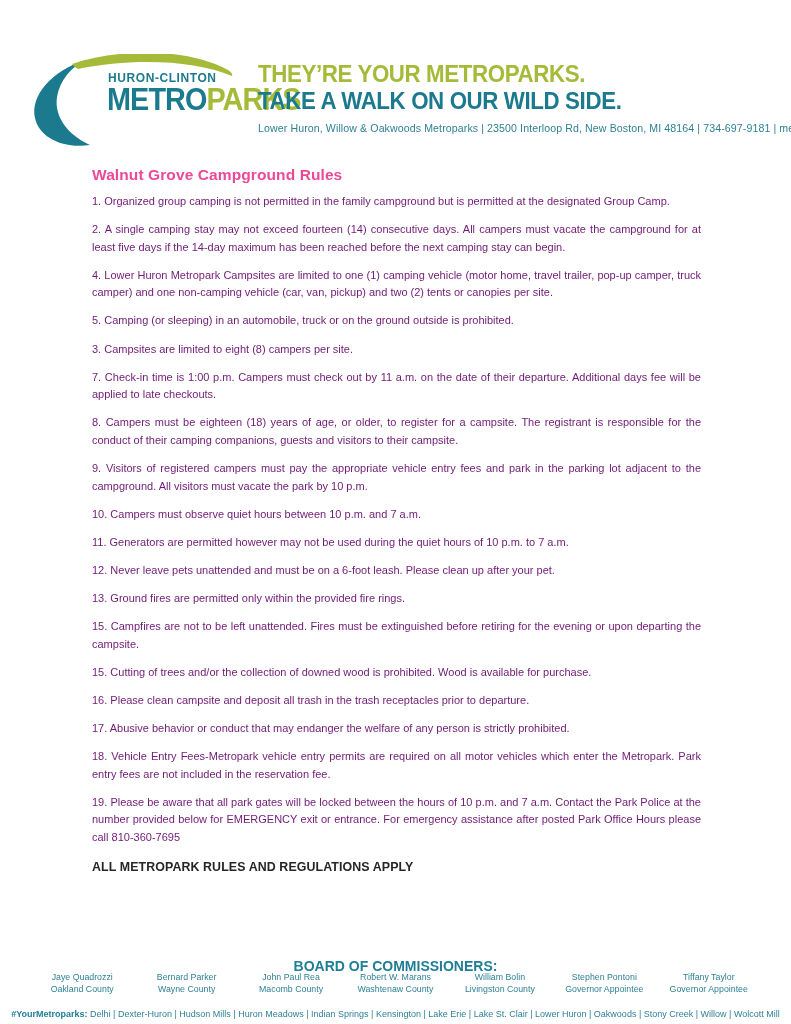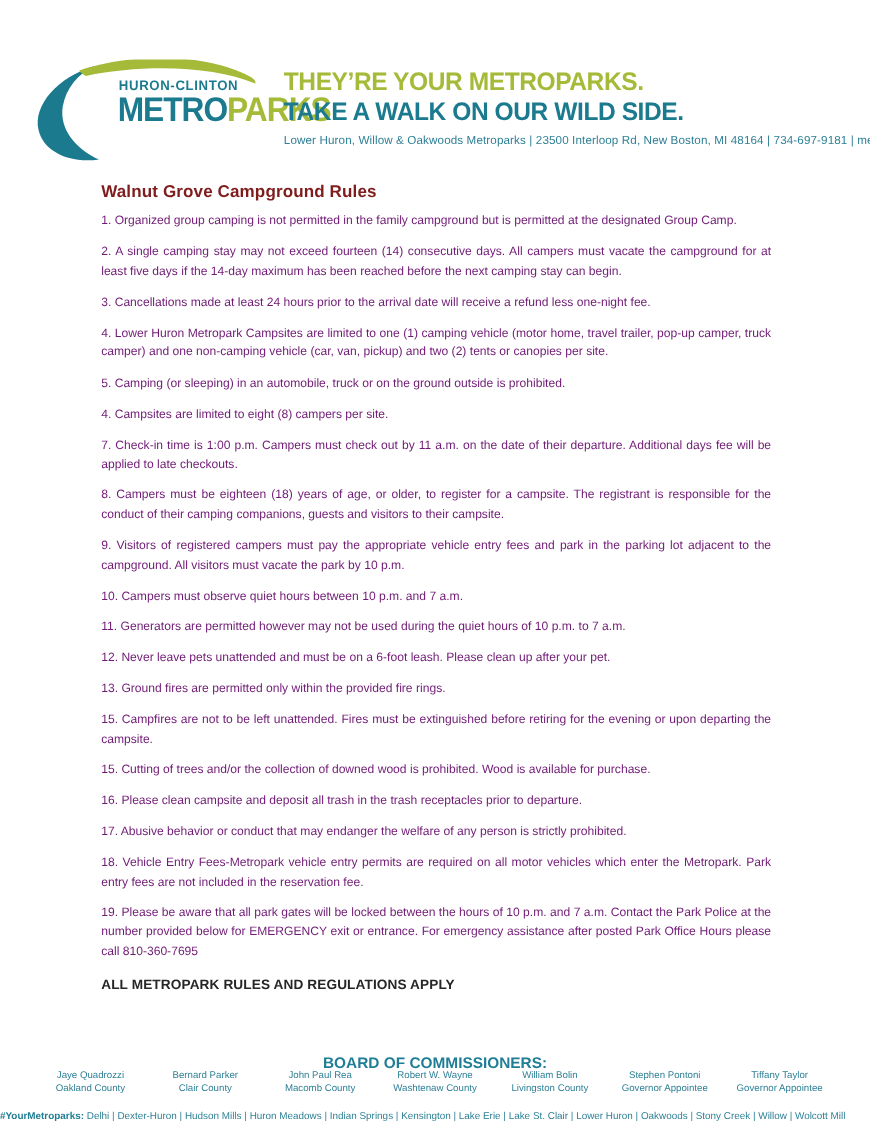--- a/index.html
+++ b/index.html
@@ -77,21 +77,21 @@
   
   .content {
     position: absolute;
     left: 92px;
     top: 146px;
     width: 609px;
   }
   .doc-title {
     font-size: 15.5px;
     font-weight: bold;
-    color: #7f1d1d;
+    color: #ec4899;
     margin-bottom: 9px;
     letter-spacing: 0.1px;
   }
   .rule {
     font-size: 11px;
     line-height: 17.6px;
     color: #701a75;
     text-align: justify;
     margin-bottom: 10.5px;
   }
@@ -125,21 +125,21 @@
     flex: 1;
     text-align: center;
     font-size: 8.8px;
     line-height: 11.5px;
     color: #2e8096;
   }
   .parks-line {
     position: absolute;
     left: 0;
     top: 989px;
-    width: 691px;
+    width: 791px;
     text-align: center;
     font-size: 9px;
     color: #2e8096;
     white-space: nowrap;
   }
   .parks-line b { color: #1f7e95; }
 </style>
 </head>
 <body>
 
@@ -165,27 +165,26 @@
   </header>
 
   <main class="content">
     <h1 class="doc-title">Walnut Grove Campground Rules</h1>
     <div>
 
         <p class="rule">1. Organized group camping is not permitted in the family campground but is permitted at the designated Group Camp.</p>
 
         <p class="rule">2. A single camping stay may not exceed fourteen (14) consecutive days. All campers must vacate the campground for at least five days if the 14-day maximum has been reached before the next camping stay can begin.</p>
 
-        <p class="rule">3. Cancellations made at least 24 hours prior to the arrival date will receive a refund less one-night fee.</p>
 
         <p class="rule">4. Lower Huron Metropark Campsites are limited to one (1) camping vehicle (motor home, travel trailer, pop-up camper, truck camper) and one non-camping vehicle (car, van, pickup) and two (2) tents or canopies per site.</p>
 
         <p class="rule">5. Camping (or sleeping) in an automobile, truck or on the ground outside is prohibited.</p>
 
-        <p class="rule">4. Campsites are limited to eight (8) campers per site.</p>
+        <p class="rule">3. Campsites are limited to eight (8) campers per site.</p>
 
         <p class="rule">7. Check-in time is 1:00 p.m. Campers must check out by 11 a.m. on the date of their departure. Additional days fee will be applied to late checkouts.</p>
 
         <p class="rule">8. Campers must be eighteen (18) years of age, or older, to register for a campsite. The registrant is responsible for the conduct of their camping companions, guests and visitors to their campsite.</p>
 
         <p class="rule">9. Visitors of registered campers must pay the appropriate vehicle entry fees and park in the parking lot adjacent to the campground. All visitors must vacate the park by 10 p.m.</p>
 
         <p class="rule">10. Campers must observe quiet hours between 10 p.m. and 7 a.m.</p>
 
         <p class="rule">11. Generators are permitted however may not be used during the quiet hours of 10 p.m. to 7 a.m.</p>
@@ -213,30 +212,30 @@
     <div class="board-title">BOARD OF COMMISSIONERS:</div>
     <div class="commissioners">
 
         <div class="commissioner">
           <div>Jaye Quadrozzi</div>
           <div>Oakland County</div>
         </div>
 
         <div class="commissioner">
           <div>Bernard Parker</div>
-          <div>Clair County</div>
+          <div>Wayne County</div>
         </div>
 
         <div class="commissioner">
           <div>John Paul Rea</div>
           <div>Macomb County</div>
         </div>
 
         <div class="commissioner">
-          <div>Robert W. Wayne</div>
+          <div>Robert W. Marans</div>
           <div>Washtenaw County</div>
         </div>
 
         <div class="commissioner">
           <div>William Bolin</div>
           <div>Livingston County</div>
         </div>
 
         <div class="commissioner">
           <div>Stephen Pontoni</div>

